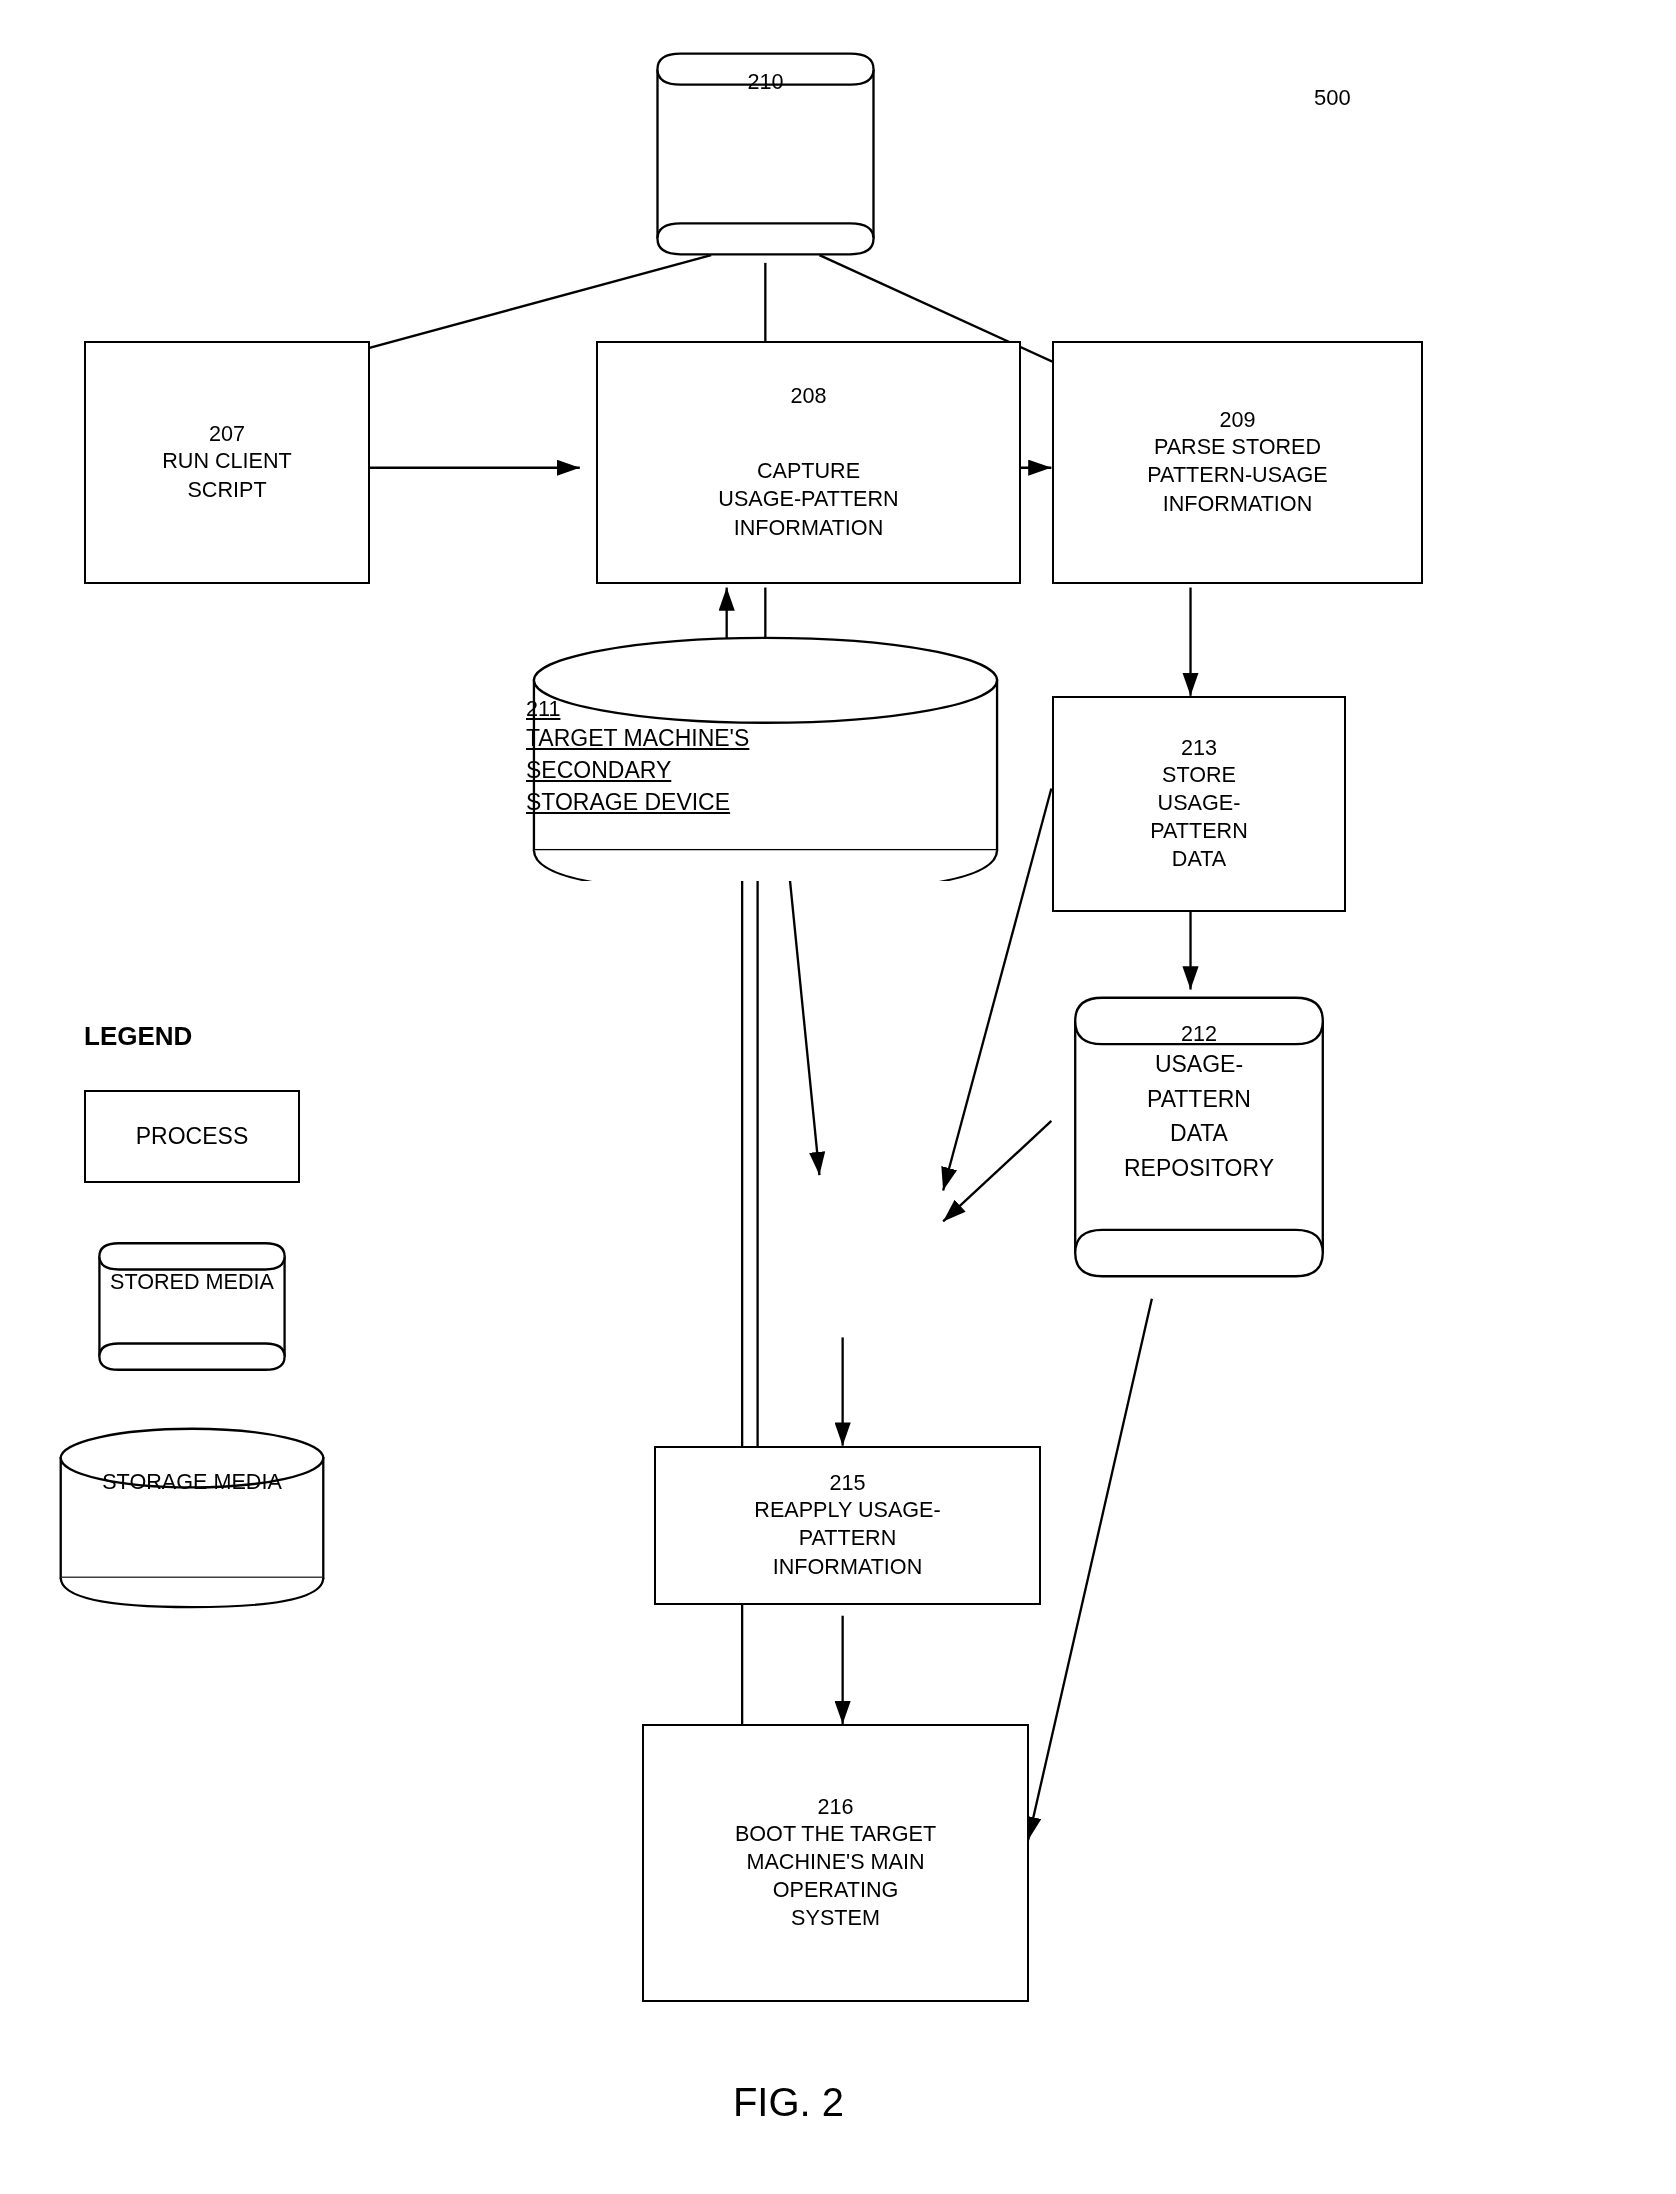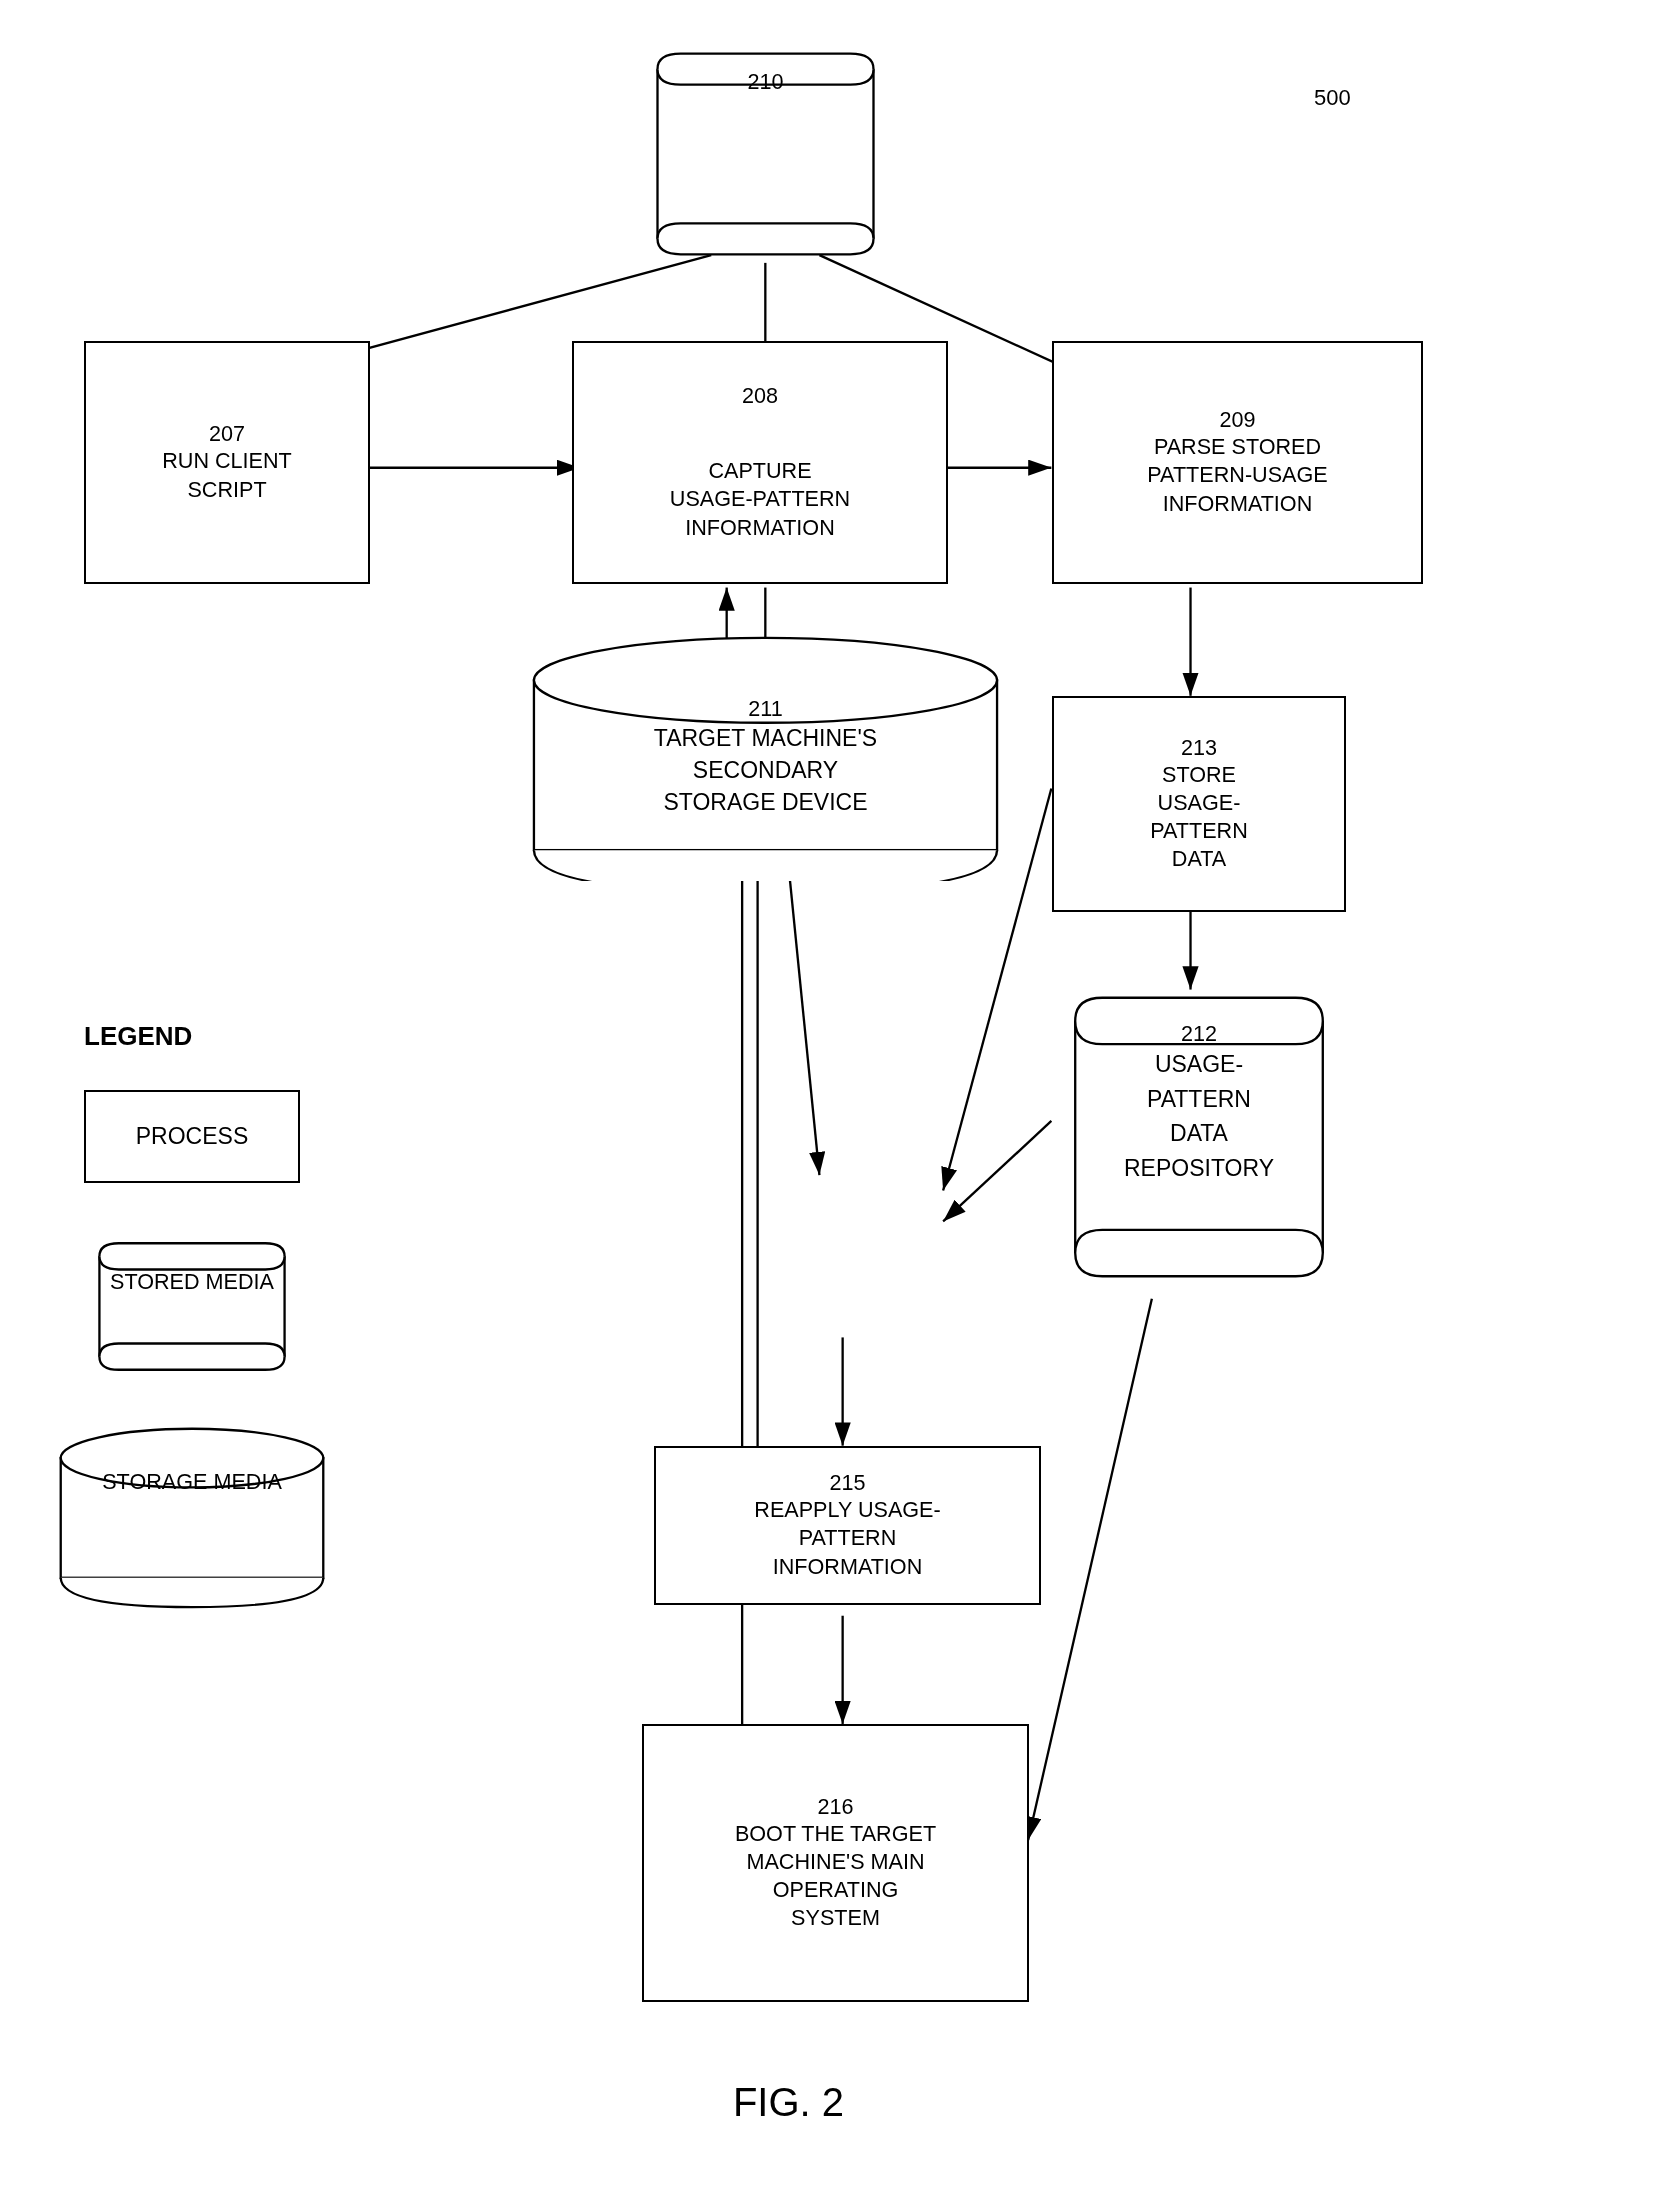--- a/index.html
+++ b/index.html
@@ -122,40 +122,40 @@
     </div>
   </div>
 
   <div class="ref-500" style="left:1314px; top:85px;">500</div>
 
   <div class="box" style="left:84px; top:341px; width:286px; height:243px;">
     <div class="box-num">207</div>
     <div class="box-label">RUN CLIENT<br>SCRIPT</div>
   </div>
 
-  <div class="box" style="left:572px; top:341px; width:376px; height:243px;gap:48px;">
+  <div class="box" style="left:596px; top:341px; width:425px; height:243px;gap:48px;">
     <div class="box-num">208</div>
     <div class="box-label">CAPTURE<br>USAGE-PATTERN<br>INFORMATION</div>
   </div>
 
   <div class="box" style="left:1052px; top:341px; width:371px; height:243px;">
     <div class="box-num">209</div>
     <div class="box-label">PARSE STORED<br>PATTERN-USAGE<br>INFORMATION</div>
   </div>
 
   <div style="position:absolute; left:526px; top:634px; width:479px; height:247px; display:flex; flex-direction:column; align-items:center; justify-content:center;">
     <svg width="479" height="247" viewBox="0 0 620 320">
 
       <rect x="10" y="60" width="600" height="220" fill="white" stroke="black" stroke-width="3"></rect>
 
       <ellipse cx="310" cy="60" rx="300" ry="55" fill="white" stroke="black" stroke-width="3"></ellipse>
 
       <path d="M10,280 Q10,335 310,335 Q610,335 610,280" fill="white" stroke="black" stroke-width="3"></path>
     </svg>
-    <div style="position:absolute; top:62px; width:479px; text-align:center;">
+    <div style="position:absolute; top:62px; width:479px; text-decoration:underline;">
       <div style="font-size:21.6px;">211</div>
       <div style="font-size:23px; line-height:1.4;">TARGET MACHINE'S<br>SECONDARY<br>STORAGE DEVICE</div>
     </div>
   </div>
 
   <div class="box" style="left:1052px; top:696px; width:294px; height:216px;">
     <div class="box-num">213</div>
     <div class="box-label">STORE<br>USAGE-<br>PATTERN<br>DATA</div>
   </div>
 

